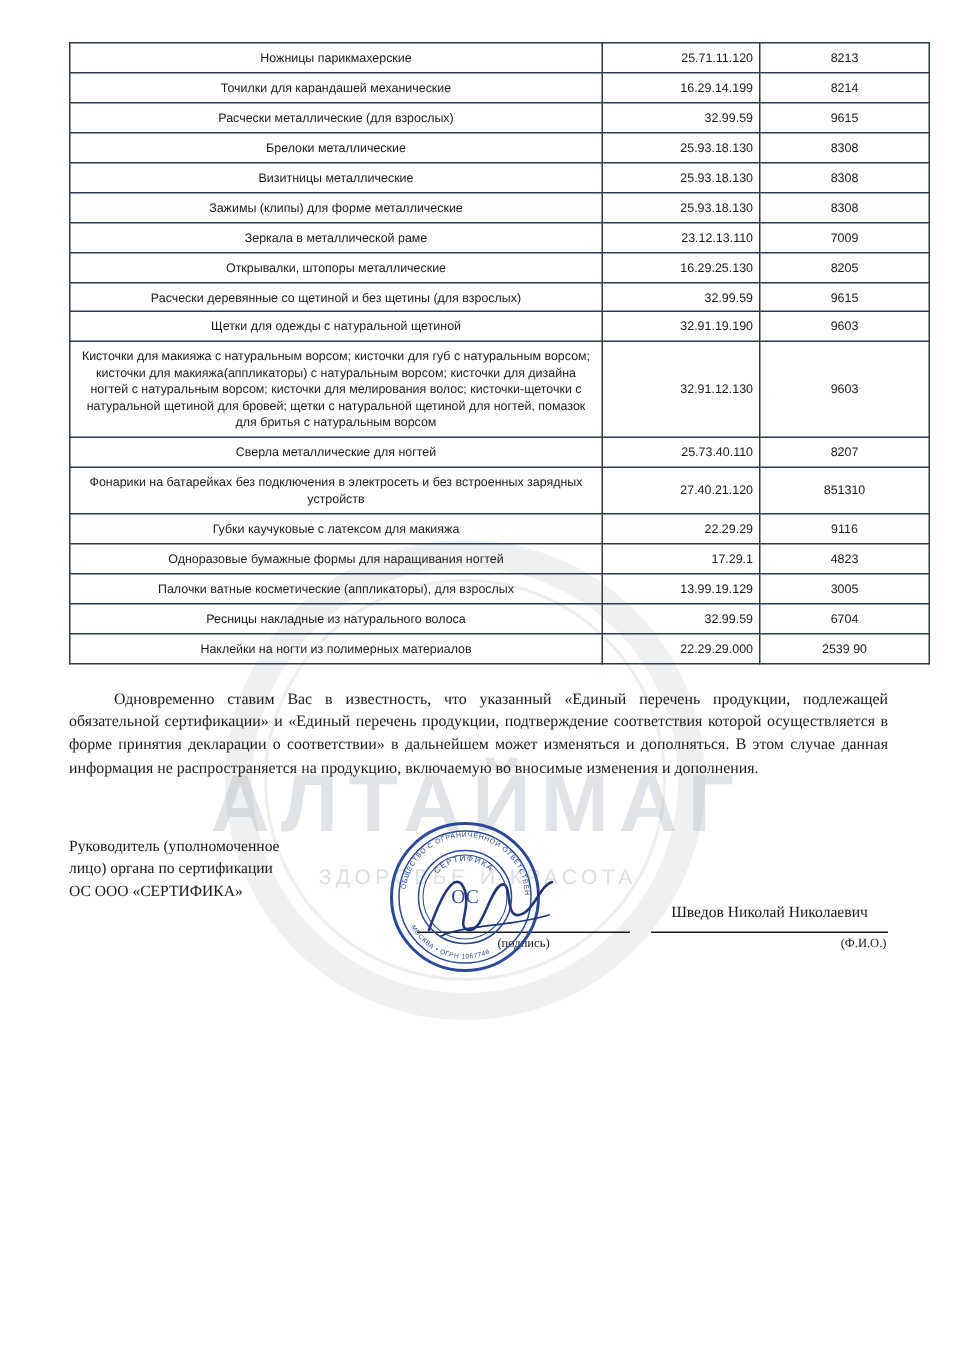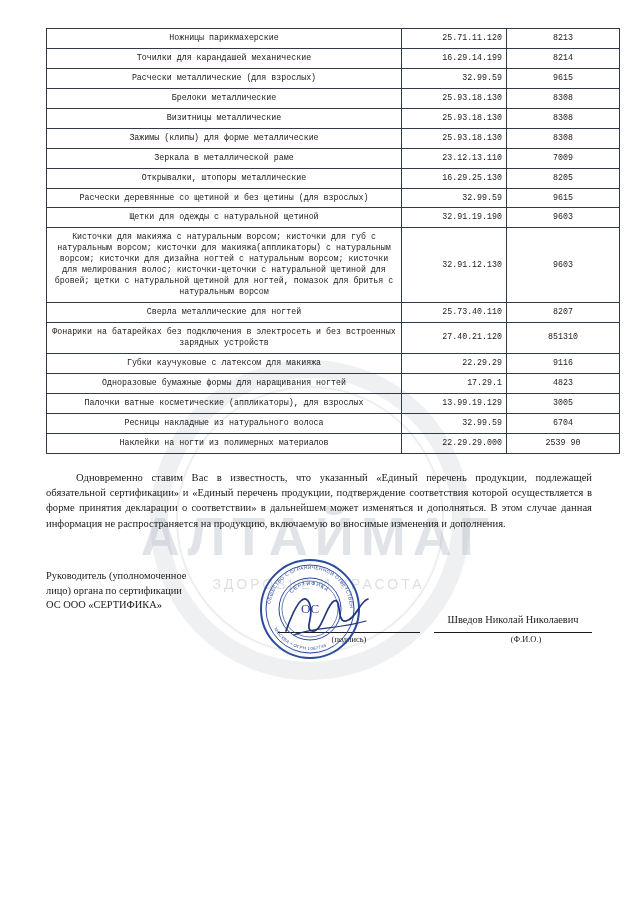--- a/index.html
+++ b/index.html
@@ -89,21 +89,21 @@
     border-collapse: collapse;
     width: 546px;
     table-layout: fixed;
   }
   table.goods td {
     border: 1px solid #2f3a4a;
     font-size: 8.3px;
     line-height: 1.32;
     padding: 4px 4px;
     vertical-align: middle;
-    font-family: Liberation Mono, monospace;
+    font-family: Liberation Sans, sans-serif;
   }
   td.c-name {
     width: 346px;
     text-align: center;
   }
   td.c-code {
     width: 96px;
     text-align: right;
   }
   td.c-tn {
@@ -160,24 +160,24 @@
   .sig-name {
     position: absolute;
     left: 388px;
     top: 45px;
     width: 158px;
     text-align: center;
     font-size: 10.4px;
   }
   .sig-cap-right {
     position: absolute;
-    left: 401px;
+    left: 387px;
     top: 66px;
     width: 158px;
-    text-align: center;
+    text-align: right;
     font-size: 8.4px;
   }
 
   
   .stamp {
     position: absolute;
     left: 212px;
     top: -12px;
     width: 104px;
     height: 104px;

